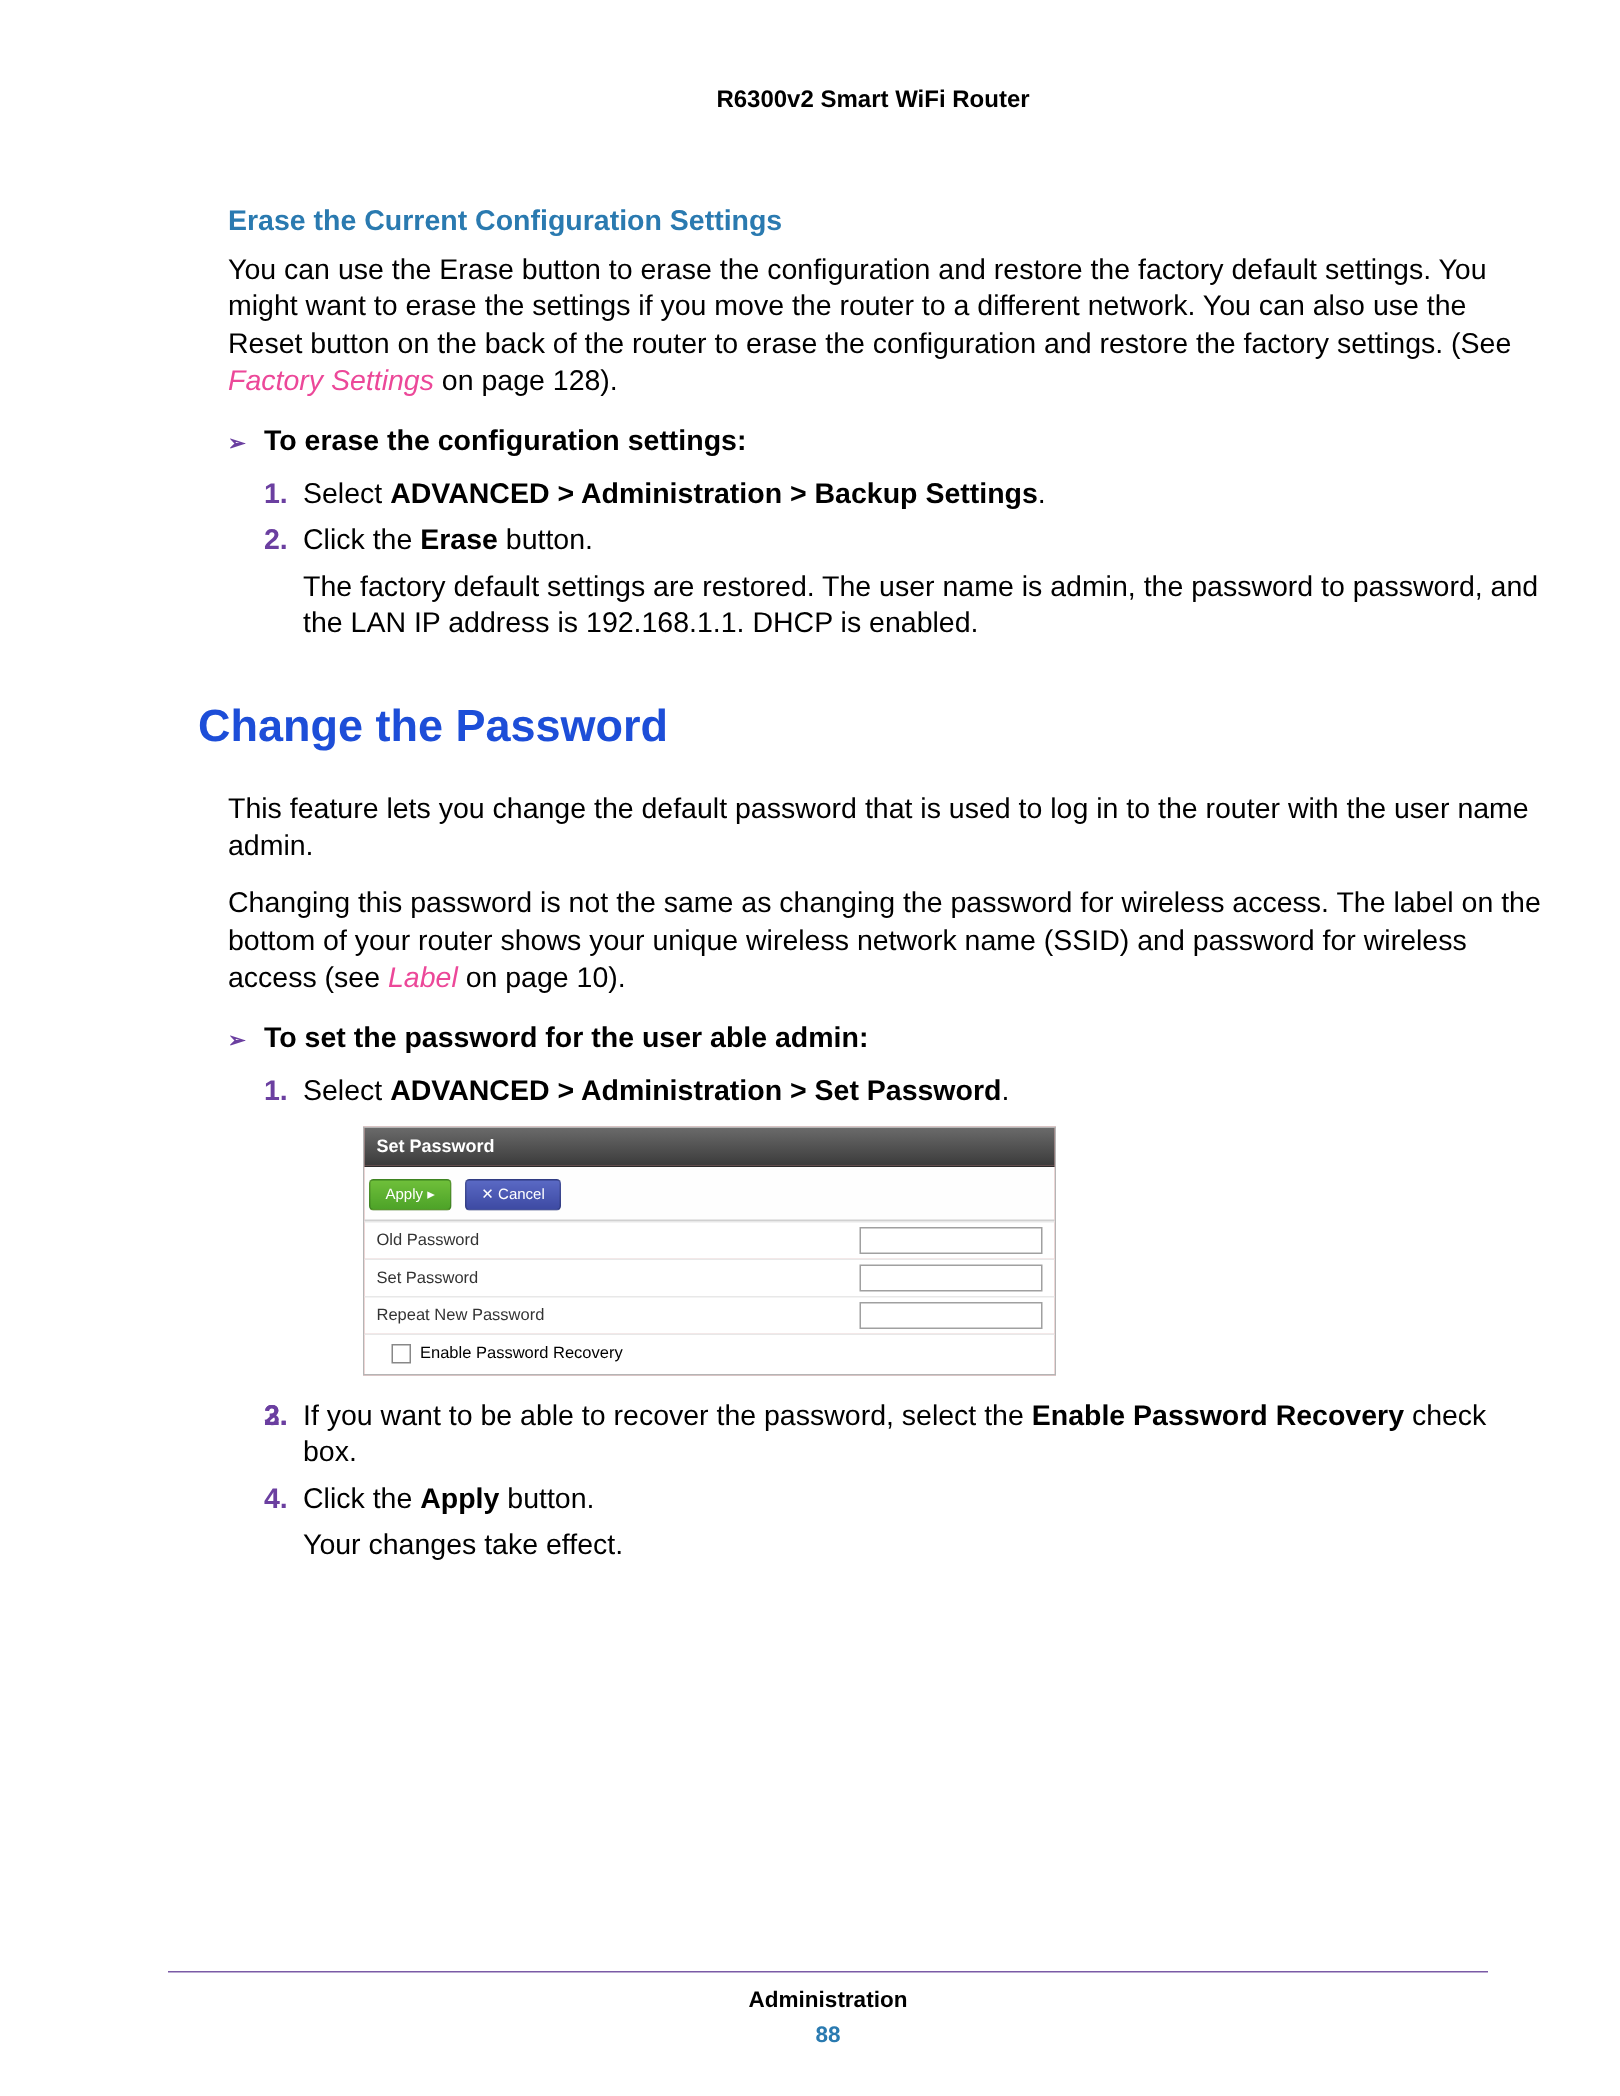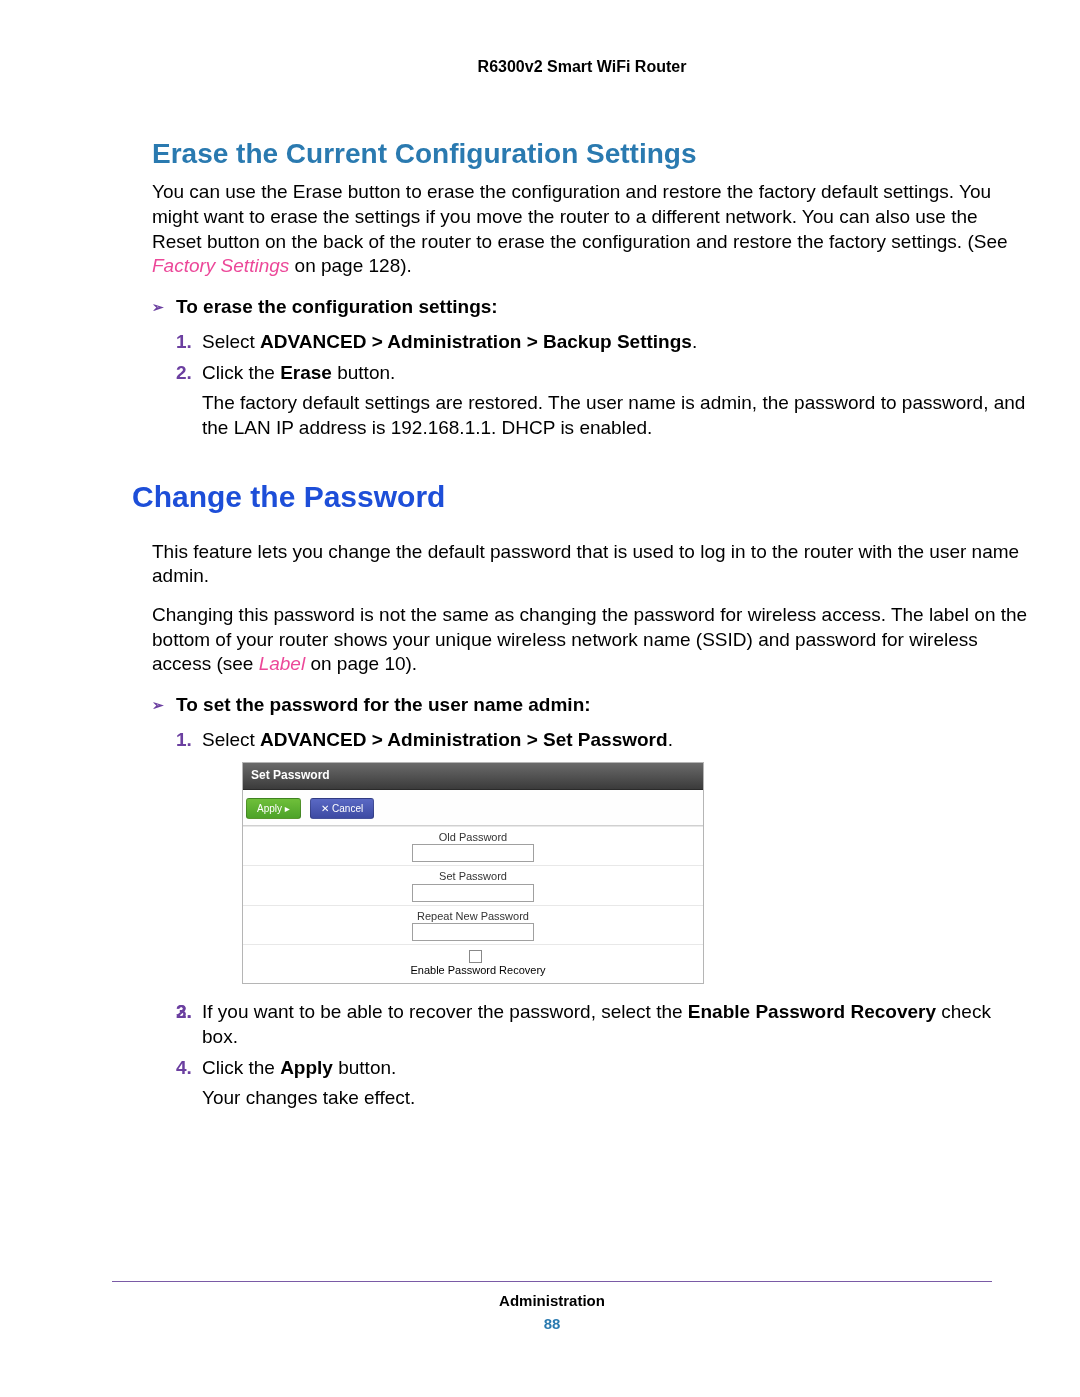--- a/index.html
+++ b/index.html
@@ -25,21 +25,21 @@
     margin-bottom: 60px;
   }
   .content {
     padding-left: 40px;
     padding-right: 20px;
     font-size: 19px;
     line-height: 1.3;
   }
   h2.section-blue {
     color: #2a7ab0;
-    font-size: 28px;
+    font-size: 19px;
     font-weight: bold;
     margin: 18px 0 8px 0;
   }
   h2.section-cyan {
     color: #1d4ed8;
     font-size: 30px;
     font-weight: bold;
     margin: 36px 0 24px -20px;
   }
   p.body {
@@ -115,21 +115,20 @@
     border: 1px solid rgba(0,0,0,0.2);
   }
   .btn-apply { background: linear-gradient(#6fbf3a, #4da328); }
   .btn-cancel { background: linear-gradient(#5a69c4, #3d4aa3); }
   .rp-row {
     display: flex;
     align-items: center;
     padding: 3px 8px;
     background: #fff;
     border-top: 1px solid #e8e8e8;
-    flex-direction: column;
   }
   .rp-row .label {
     flex: 1;
     color: #333;
   }
   .rp-row .input {
     width: 120px;
     height: 16px;
     border: 1px solid #a0a0a0;
     background: #fff;
@@ -144,21 +143,21 @@
     background: #fff;
     display: inline-block;
     vertical-align: middle;
     margin-right: 6px;
   }
   
   .footer {
     position: absolute;
     left: 100px;
     right: 100px;
-    bottom: 65px;
+    bottom: 32px;
     text-align: center;
     font-size: 15px;
   }
   .footer-rule {
     border: none;
     border-top: 1px solid #7a5aa6;
     margin: 0 0 10px 0;
   }
   .footer-title {
     font-weight: bold;
@@ -204,21 +203,21 @@
     <h2 class="section-cyan">Change the Password</h2>
 
     <p class="body">This feature lets you change the default password that is used to log in to the router with the user name admin.</p>
 
     <p class="body">
       <span>Changing this password is not the same as changing the password for wireless access. The label on the bottom of your router shows your unique wireless network name (SSID) and password for wireless access (see </span><span class="link-purple">Label</span><span> on page 10).</span>
     </p>
 
     <div class="task-title">
       <span class="arrow">➢</span>
-      <span>To set the password for the user name admin:</span>
+      <span>To set the password for the user able admin:</span>
     </div>
 
     <ol class="steps">
       <li>
         <span class="num">1.</span>
         <span>Select </span><b>ADVANCED &gt; Administration &gt; Set Password</b><span>.</span>
 
         
         <div class="router-panel">
           <div class="rp-header">Set Password</div>

